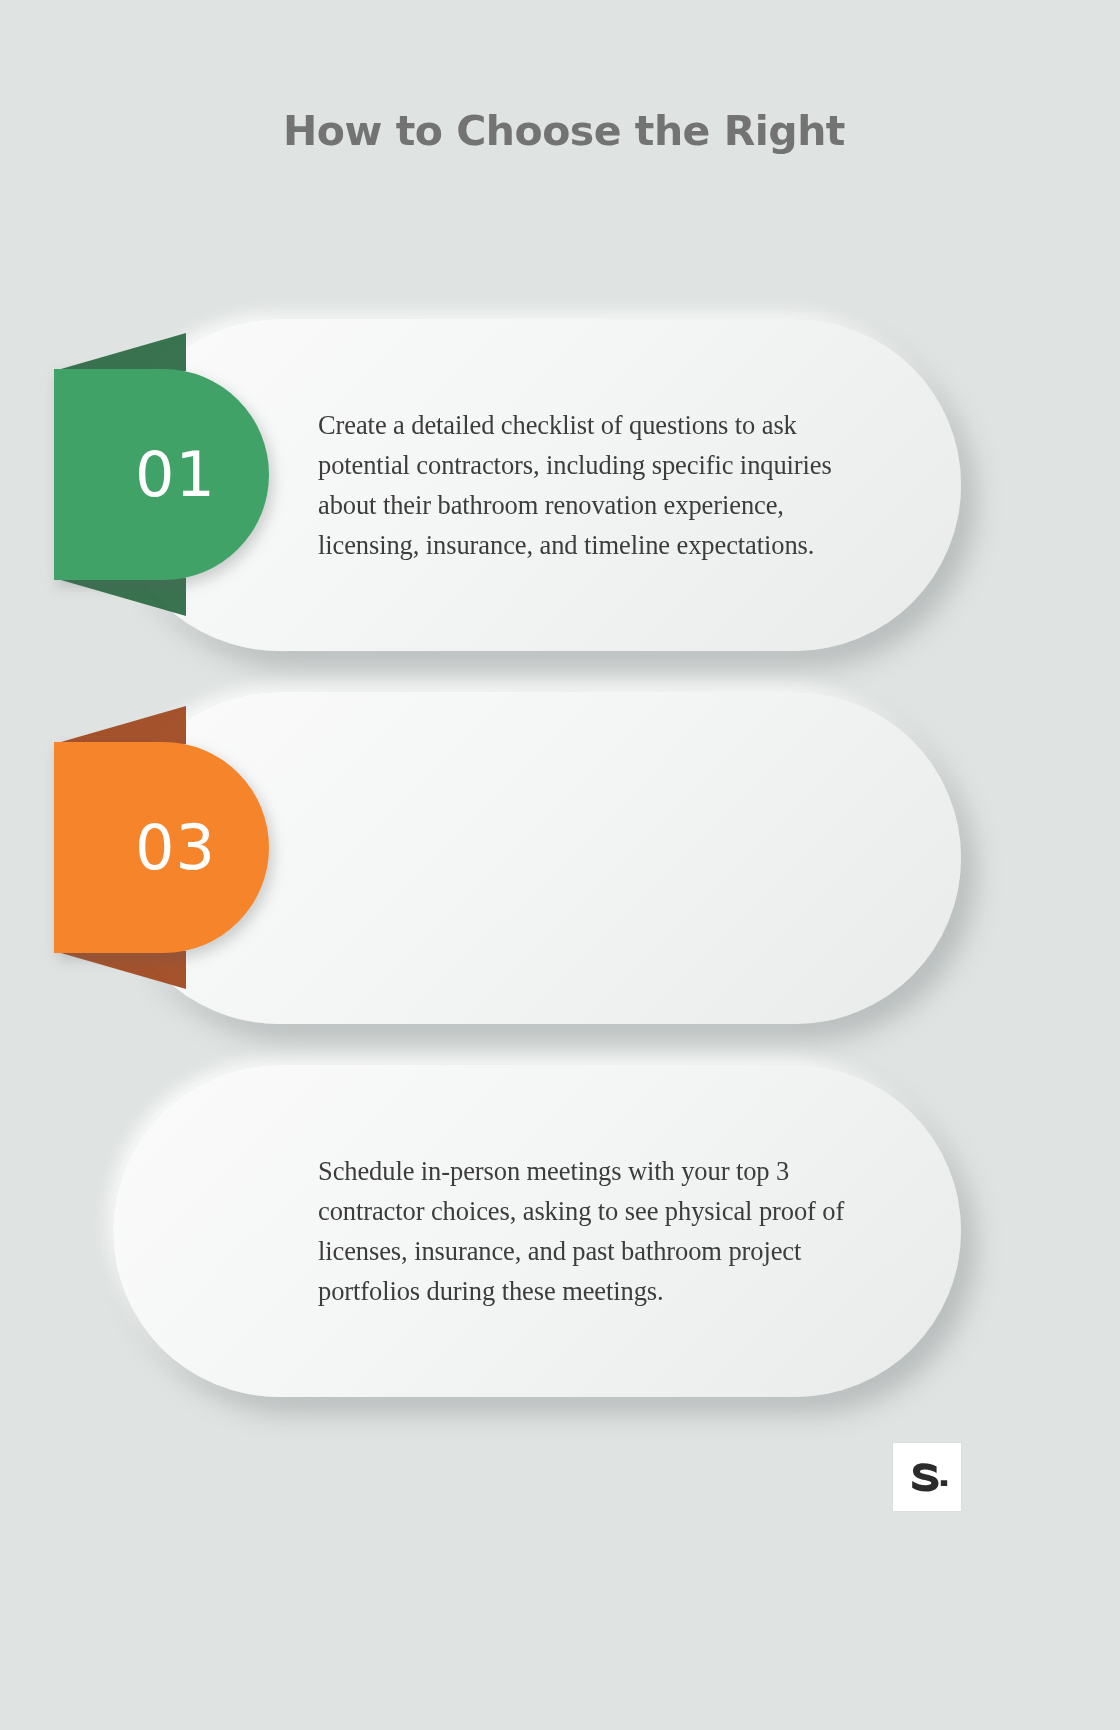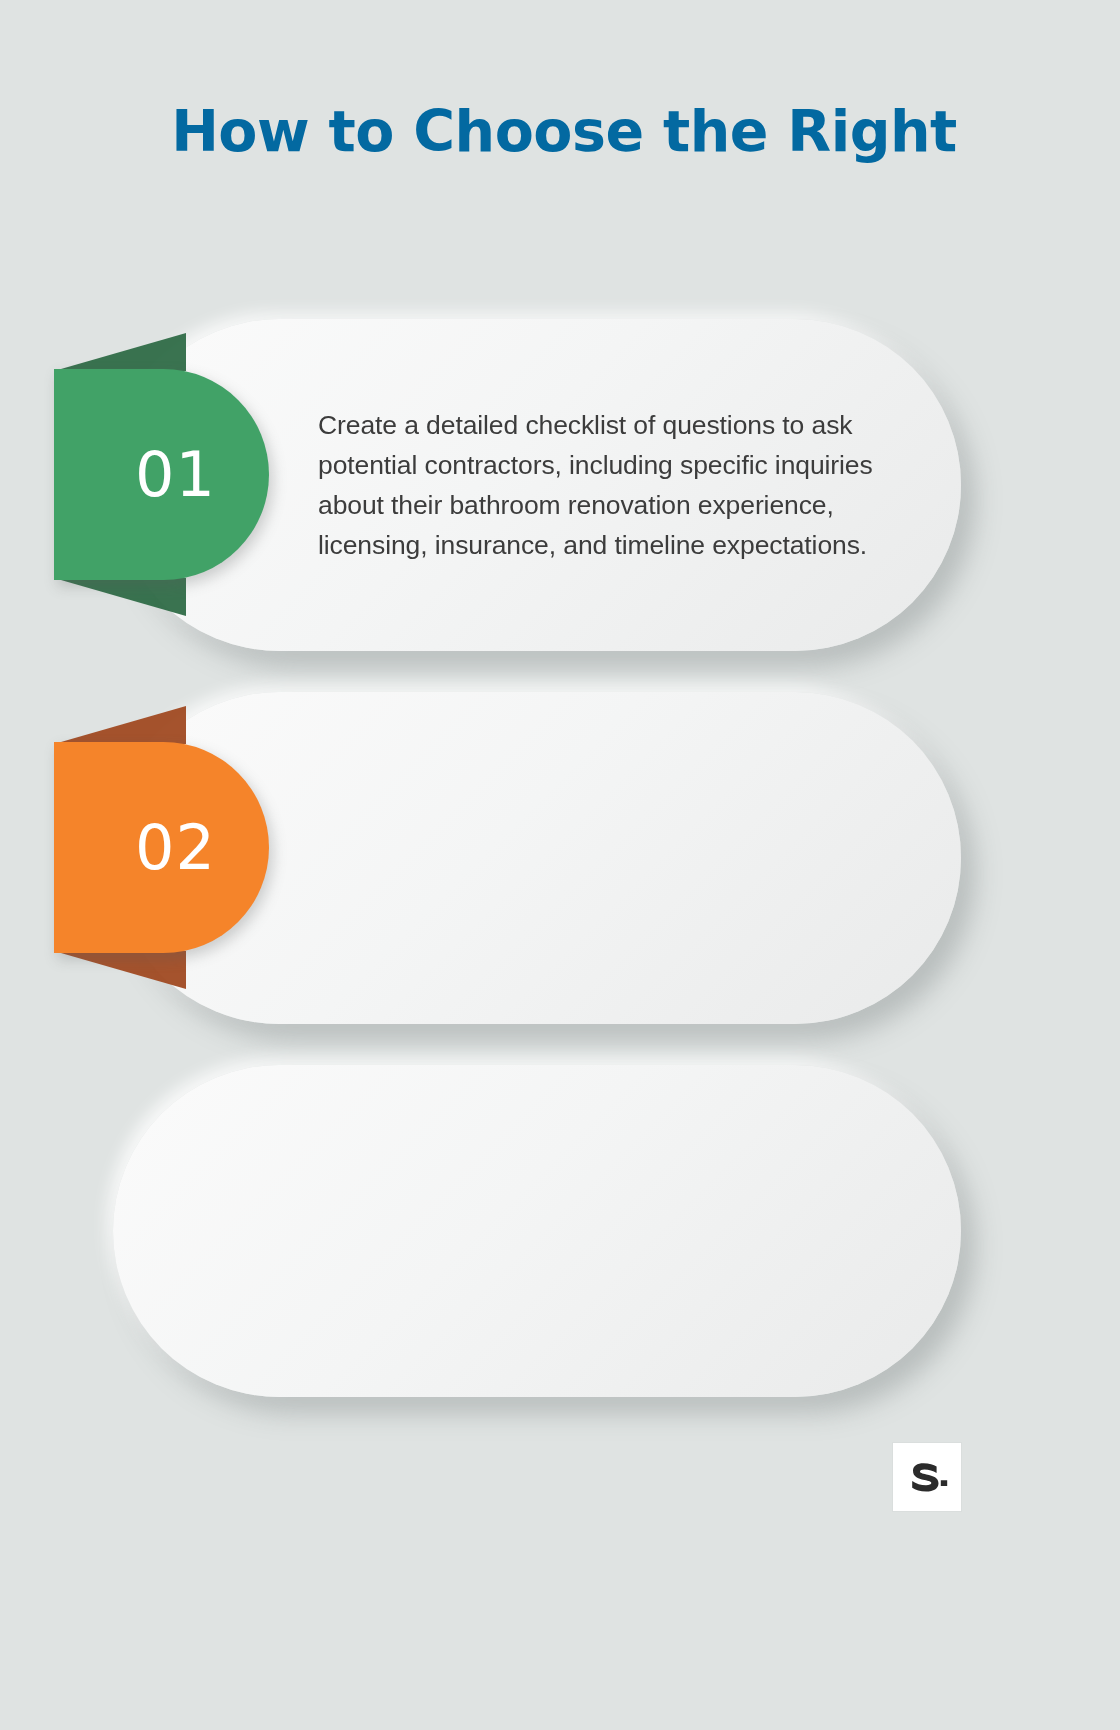--- a/index.html
+++ b/index.html
@@ -10,24 +10,24 @@
     overflow:hidden;
     position:relative;
   }
   
   .title{
     position:absolute;
     left:8px; right:0; top:92px;
     text-align:center;
     font-family:"DejaVu Sans", sans-serif;
     font-weight:bold;
-    font-size:57px;
+    font-size:41px;
     line-height:79px;
     letter-spacing:-0.5px;
-    color:#0369a1;
+    color:#737373;
     padding:0 120px;
     box-sizing:border-box;
   }
   .title .l2{display:block;}
 
   
   .card{
     position:absolute;
     left:113px;
     width:848px;
@@ -46,21 +46,21 @@
   .card-inner{
     position:absolute;
     left:205px;
     right:72px;
     top:0;
     height:100%;
     display:flex;
     align-items:center;
   }
   .card-text{
-    font-family:Liberation Sans, sans-serif;
+    font-family:Liberation Serif, serif;
     font-size:26.5px;
     line-height:40px;
     color:#3c3c3c;
     letter-spacing:-0.1px;
   }
 
   
   .badge-wrap{
     position:absolute;
     left:-59px;
@@ -135,26 +135,29 @@
   <div class="card-inner">
     <div class="card-text">Create a detailed checklist of questions to ask potential contractors, including specific inquiries about their bathroom renovation experience, licensing, insurance, and timeline expectations.</div>
   </div>
 </div>
 
 <div class="card" id="card-2">
   <div class="badge-wrap">
     <div class="fold-top" style="border-right-color: rgb(160, 74, 34);"></div>
     <div class="fold-bot" style="border-right-color: rgb(160, 74, 34);"></div>
     <div class="badge" id="badge-2" style="background: rgb(245, 132, 42);">
-      <span>02</span>
+      <span>03</span>
     </div>
   </div>
 </div>
 
 <div class="card" id="card-3">
+  <div class="card-inner">
+    <div class="card-text">Schedule in-person meetings with your top 3 contractor choices, asking to see physical proof of licenses, insurance, and past bathroom project portfolios during these meetings.</div>
+  </div>
 </div>
 
 <div class="logo-box" style="background: rgb(255, 255, 255);">
   <svg width="42" height="42" viewBox="0 0 42 42">
     <path d="M7 14.5 C7 9.8 11.2 7.2 17.5 7.2 C23.2 7.2 27.6 8.6 30.6 10.4
              L30.6 17.0 C27.2 14.9 22.9 13.6 18.4 13.6 C15.6 13.6 14.0 14.3 14.0 15.6
              C14.0 17.0 15.9 17.5 20.4 18.4 C27.4 19.8 32.5 21.6 32.5 27.3
              C32.5 32.6 27.6 35.6 20.2 35.6 C14.3 35.6 9.4 34.0 6.2 31.8
              L6.2 24.9 C10.0 27.5 15.0 29.2 20.0 29.2 C23.4 29.2 25.3 28.4 25.3 27.0
              C25.3 25.5 23.2 25.0 18.3 24.0 C11.6 22.6 7 20.7 7 14.5 Z

